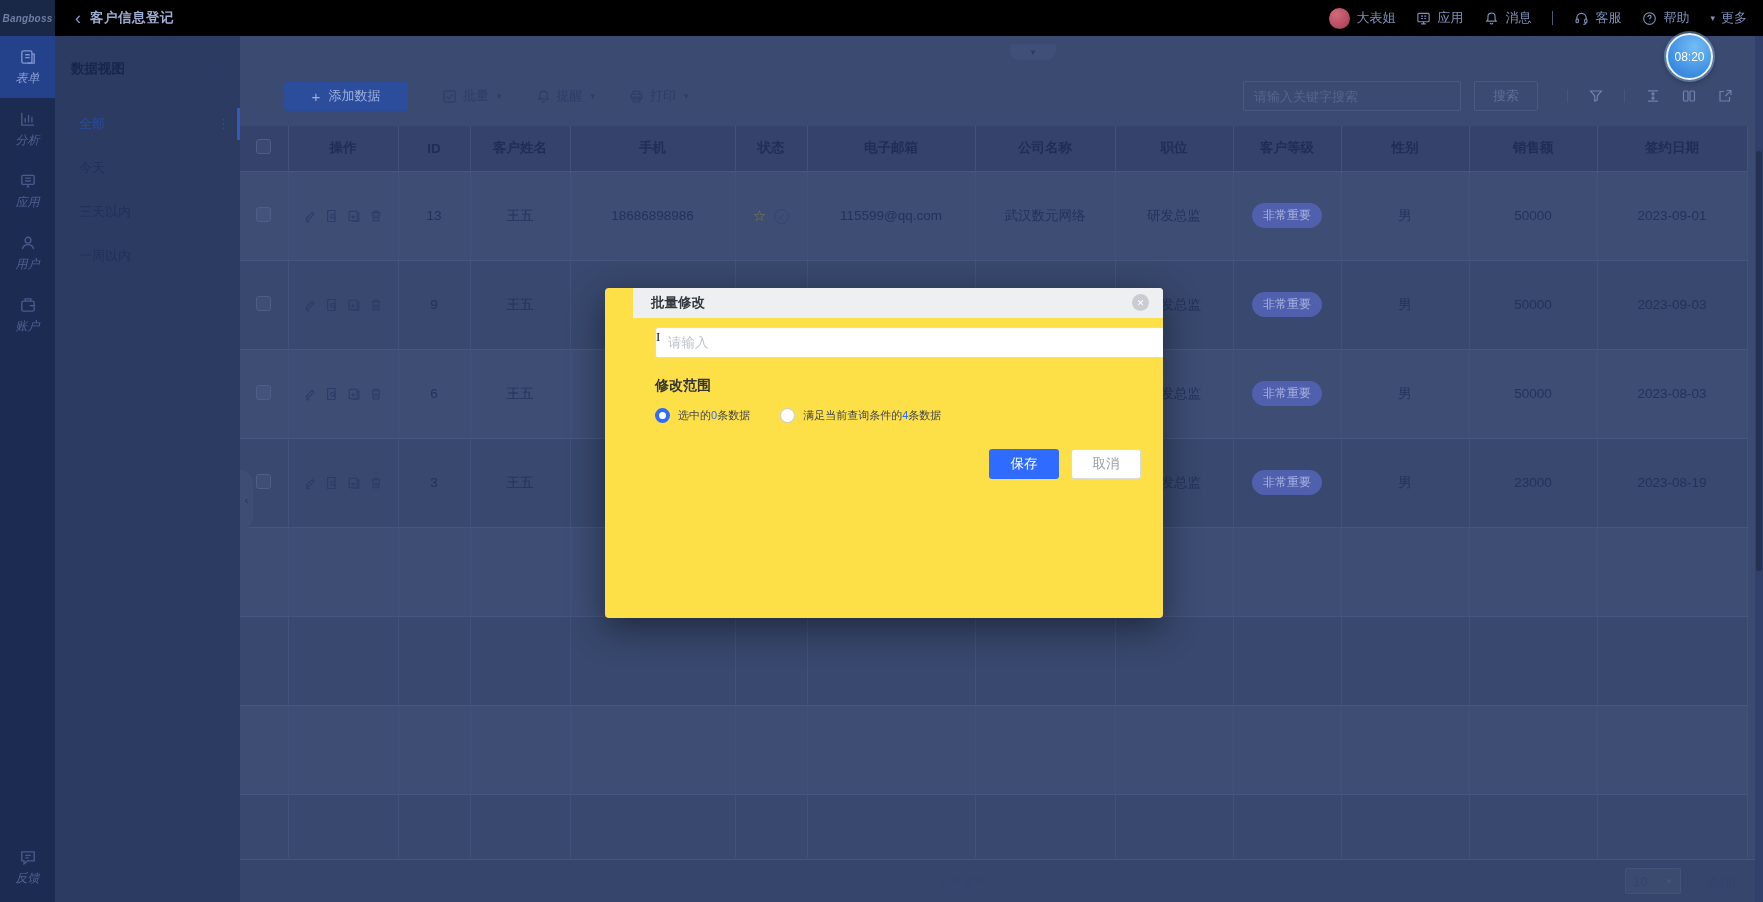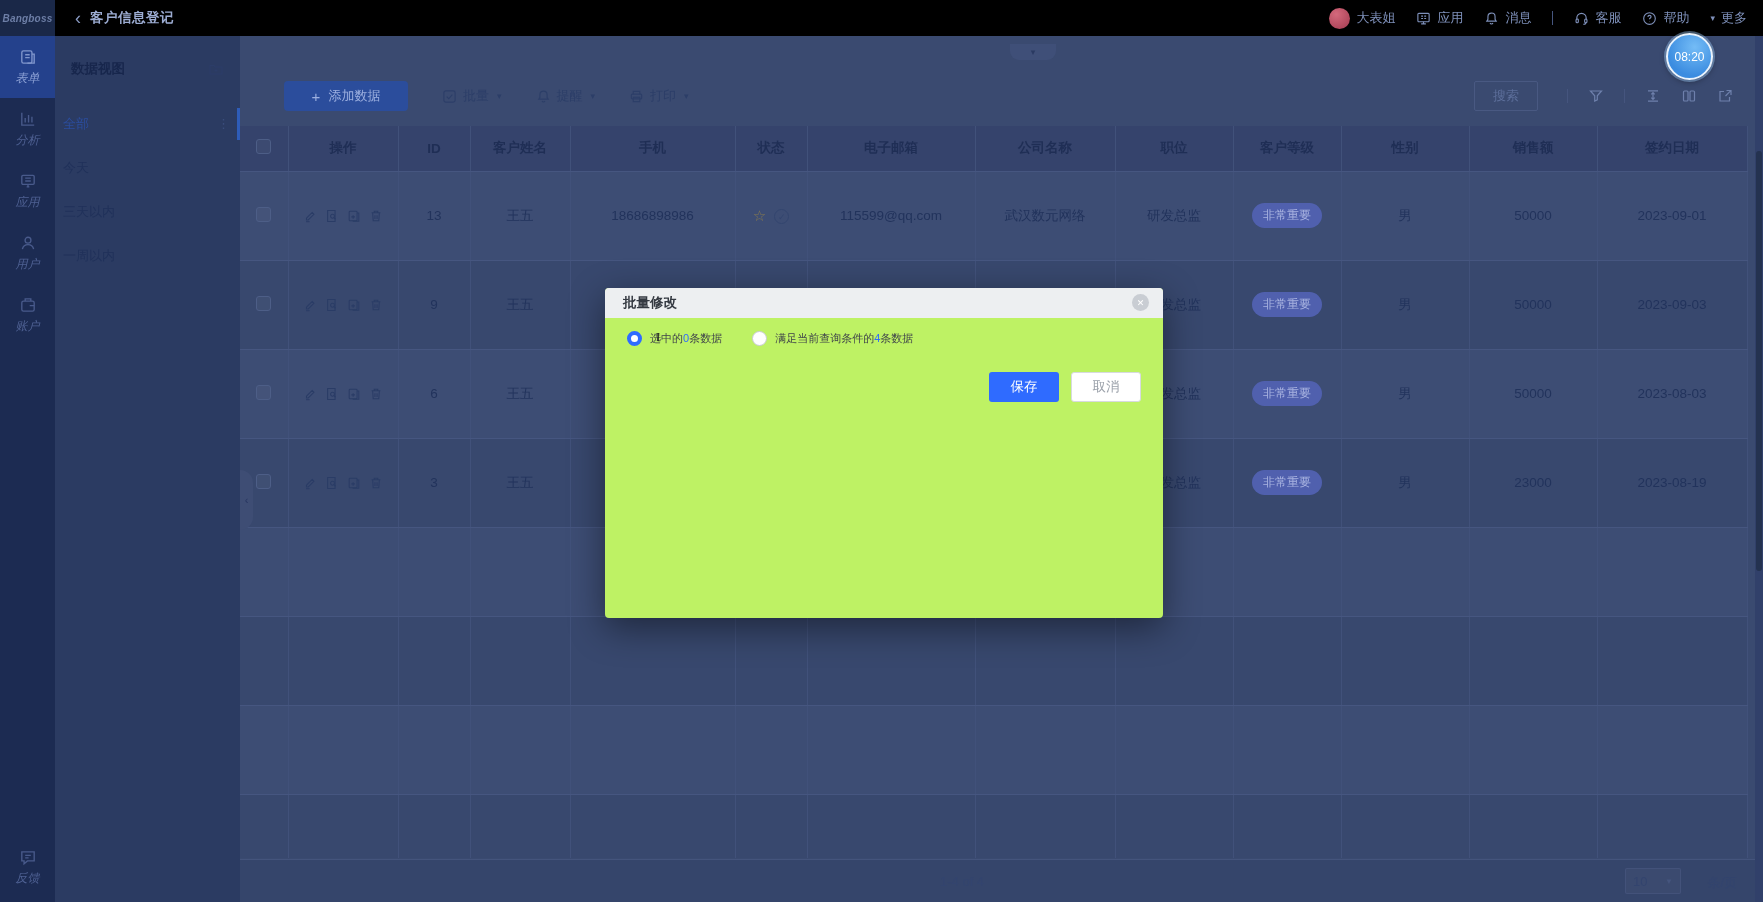--- a/index.html
+++ b/index.html
@@ -23,21 +23,21 @@
   .rail { position:absolute; left:0; top:36px; width:55px; height:866px; background:#1c2b52; display:flex; flex-direction:column; z-index:4;font-style:italic; }
   .rail-item { width:55px; height:62px; display:flex; flex-direction:column; align-items:center; justify-content:center; gap:4px; color:#4e6092; font-size:12px; cursor:pointer; }
   .rail-item.active { background:#24418c; color:#8ba0d4; }
   .rail-item .ric { opacity:.9; }
   .rail-spacer { flex:1; }
 
   
   .viewpanel { position:absolute; left:55px; top:36px; width:185px; height:866px; background:#2b3b62; z-index:4; }
   .vp-head { display:flex; align-items:center; justify-content:space-between; padding:24px 16px 10px 16px; }
   .vp-title { font-size:13.5px; font-weight:bold; color:#17264c; }
-  .vp-item { position:relative; height:44px; line-height:44px; padding-left:8px; color:#20315a; font-size:13px; cursor:pointer; }
+  .vp-item { position:relative; height:44px; line-height:44px; padding-left:24px; color:#20315a; font-size:13px; cursor:pointer; }
   .vp-item.active { color:#2b4d9e; }
   .vp-item.active::after { content:""; position:absolute; right:0; top:6px; bottom:6px; width:3px; background:#2e5cb8; }
   .vp-dots { position:absolute; right:10px; top:0; color:#3a4d7c; font-size:13px; }
   .vp-list { margin-top:14px; }
 
   
   .content { position:absolute; left:240px; top:36px; width:1523px; height:866px; background:#3a4a70; }
   .collapse-tab { position:absolute; left:770px; top:8px; width:46px; height:16px; background:#3f4f78; border-radius:0 0 9px 9px; display:flex; align-items:center; justify-content:center; color:#2a3a62; font-size:9px; cursor:pointer; }
   .side-handle { position:absolute; left:240px; top:470px; width:13px; height:60px; background:#3e4d74; border-radius:0 30px 30px 0; z-index:4; display:flex; align-items:center; justify-content:center; color:#273560; font-size:11px; cursor:pointer; }
 
@@ -72,21 +72,21 @@
   
   .pagebar { position:absolute; left:0; bottom:0; width:1523px; height:43px; background:#35456b; border-top:1px solid #44547c; }
   .range { position:absolute; left:700px; top:14px; color:#33446e; font-size:13px; }
   .psize { position:absolute; right:82px; top:8px; width:56px; height:26px; border:1px solid #49598250; border:1px solid #49598299; border-radius:2px; color:#33446e; display:flex; align-items:center; justify-content:space-between; padding:0 7px; cursor:pointer; background:rgba(255,255,255,.03); }
   .psize .caret3 { font-size:8px; color:#45557e; }
   .unit { position:absolute; right:26px; top:14px; color:#33446e; font-size:13px; }
 
   
   .scrollbar { position:absolute; right:0; top:36px; width:8px; height:866px; background:#31406a; z-index:6; }
   .scroll-thumb { position:absolute; left:1px; top:115px; width:6px; height:420px; background:#243250; border-radius:3px; }
-  .modal { position:absolute; left:605px; top:288px; width:558px; height:330px; background:#bef264; border-radius:4px; box-shadow:0 10px 36px rgba(0,0,0,.45); z-index:20; overflow:hidden; }
+  .modal { position:absolute; left:605px; top:288px; width:558px; height:330px; background:#fde047; border-radius:4px; box-shadow:0 10px 36px rgba(0,0,0,.45); z-index:20; overflow:hidden;padding-left:28px; }
   .modal-head { height:30px; background:#edeff1; display:flex; align-items:center; padding:0 18px; position:relative; }
   .modal-title { font-size:13.5px; font-weight:bold; color:#353a42; }
   .modal-close { position:absolute; right:14px; top:6px; width:17px; height:17px; border-radius:50%; background:#c9cdd3; color:#fff; font-size:9px; display:flex; align-items:center; justify-content:center; cursor:pointer; }
   .modal-body { padding:0 22px; }
   .m-label { margin-top:19px; font-size:14px; font-weight:bold; color:#333; }
   .m-select, .m-input { margin-top:9px; width:514px; height:31px; border:1px solid #d7dadf; border-radius:3px; position:relative; display:flex; align-items:center; padding:0 12px; cursor:pointer; background:#fff; }
   .m-placeholder { color:#bfc4cc; font-size:13.5px; }
   .m-select .sel-caret { position:absolute; right:11px; top:10px; font-size:9px; color:#c0c4cc; }
   .m-input { cursor:text; }
   .radio-row { margin-top:13px; display:flex; align-items:center; gap:30px; }
@@ -283,20 +283,21 @@
           <svg width="15" height="15" viewBox="0 0 16 16" fill="none" stroke="currentColor" stroke-width="1.2">
             <path d="M4.5 5.5V2.5h7v3"></path>
             <rect x="2.5" y="5.5" width="11" height="5" rx="1"></rect>
             <rect x="4.5" y="8.8" width="7" height="4.7"></rect>
           </svg>
         </span>
       <span>打印</span>
       <span class="caret2">▾</span>
     </span>
 
+    <input class="search-box" placeholder="请输入关键字搜索" style="">
     <button class="btn-search">搜索</button>
     <div class="tool-icons">
       <span class="ti-divider"></span>
       <span>
           <svg width="16" height="16" viewBox="0 0 16 16" fill="none" stroke="currentColor" stroke-width="1.2">
             <path d="M2.5 3h11L9.3 7.8v4L6.7 13V7.8z"></path>
           </svg>
         </span>
       <span class="ti-divider"></span>
       <span>
@@ -614,20 +615,24 @@
   </div>
 
 <div class="modal">
   <div class="modal-head">
     <span class="modal-title">批量修改</span>
     <span class="modal-close">
         <span>✕</span>
       </span>
   </div>
   <div class="modal-body">
+    <div class="m-input">
+      <span class="m-placeholder">请输入</span>
+    </div>
+    <div class="m-label">修改范围</div>
     <div class="radio-row">
       <span class="radio-opt">
         <span class="rdo on"></span>
         <span><span>选中的</span><span class="num-blue">0</span><span>条数据</span></span>
       </span>
       <span class="radio-opt">
         <span class="rdo off"></span>
         <span><span>满足当前查询条件的</span><span class="num-blue">4</span><span>条数据</span></span>
       </span>
     </div>

